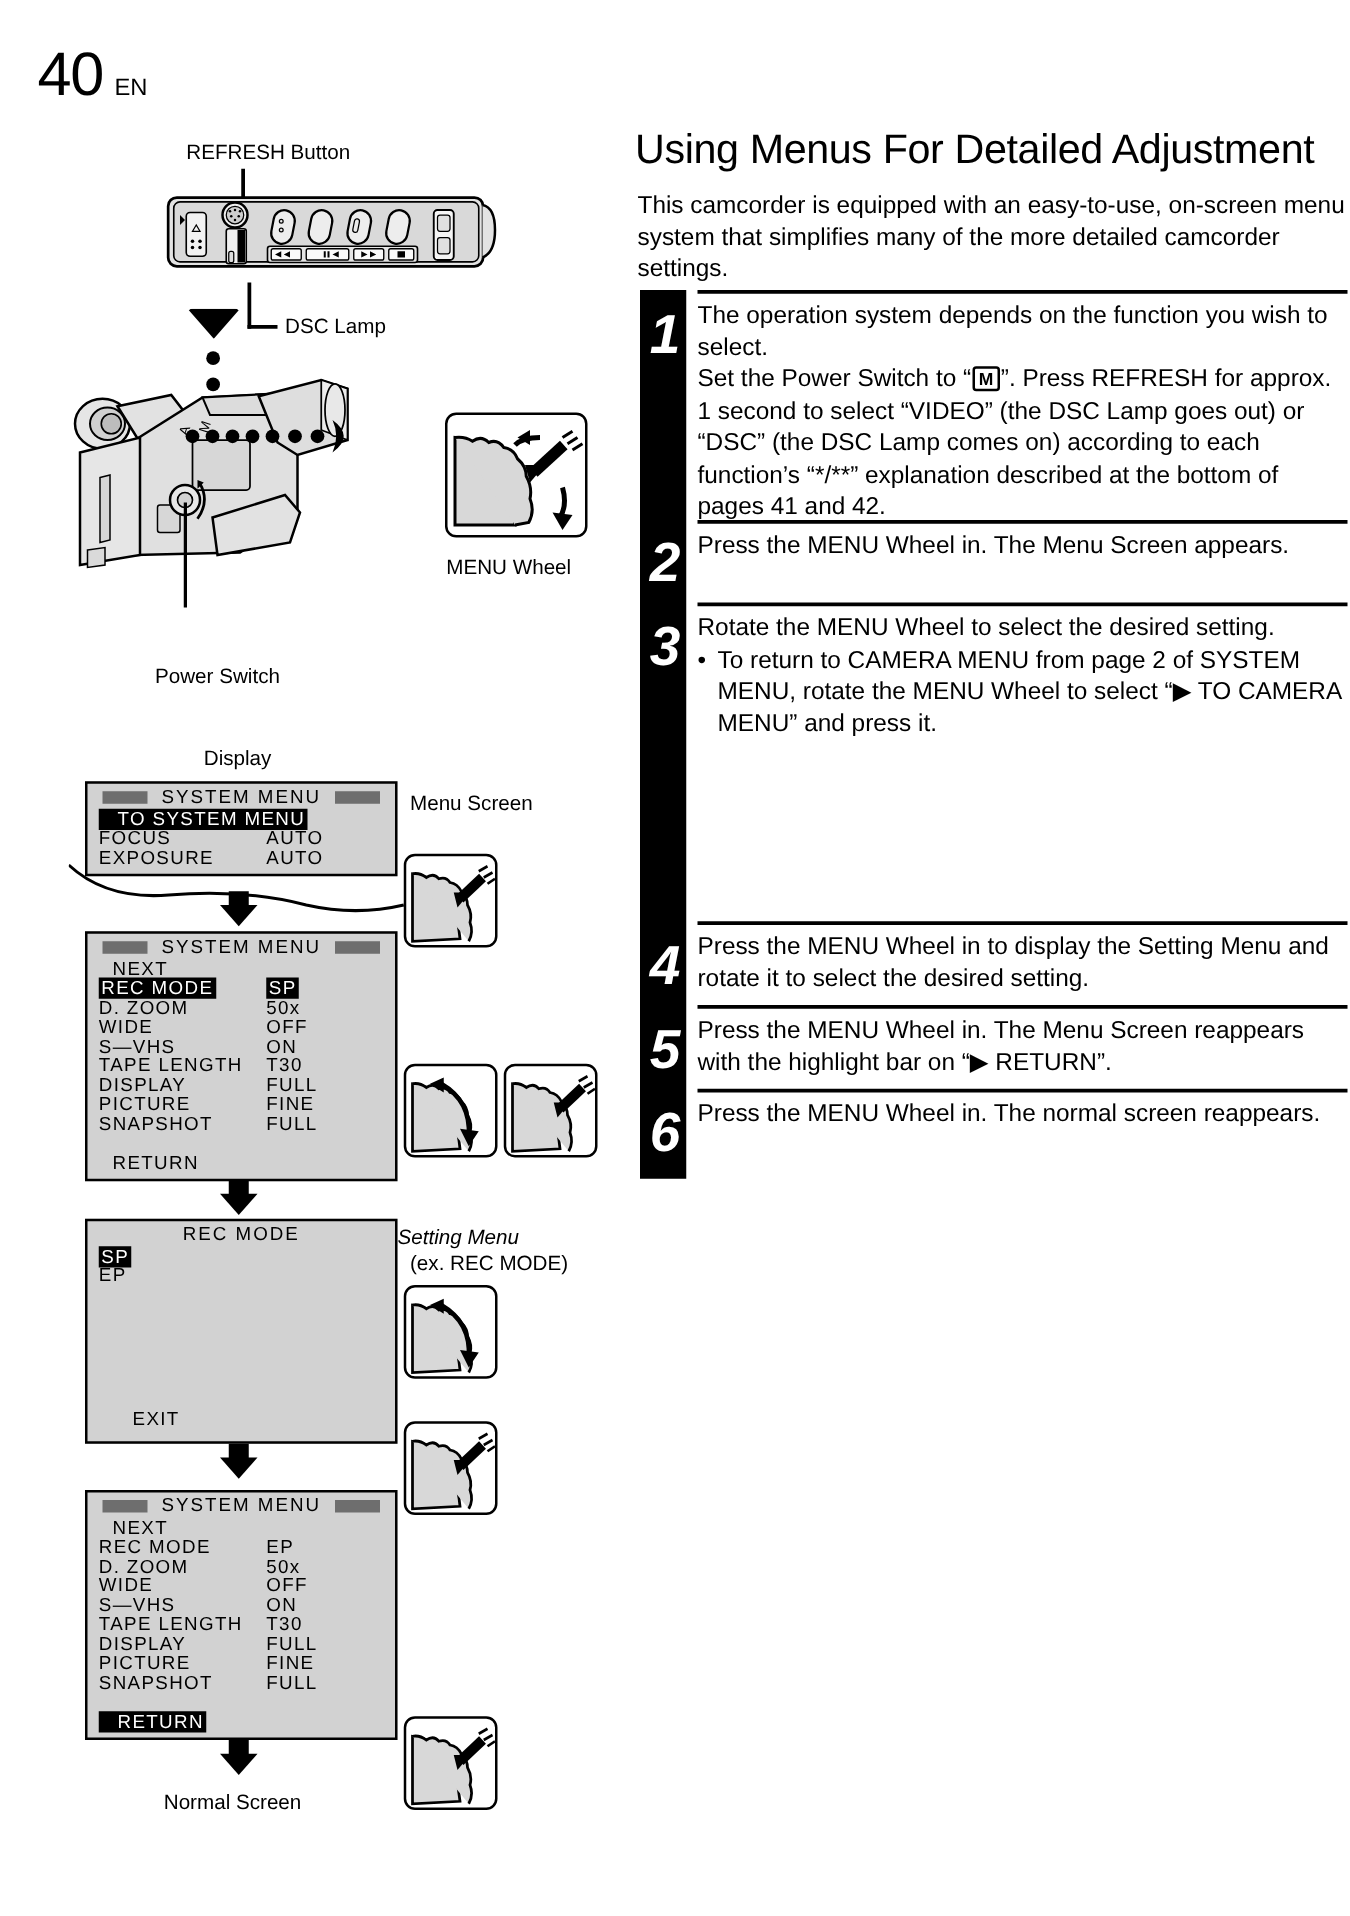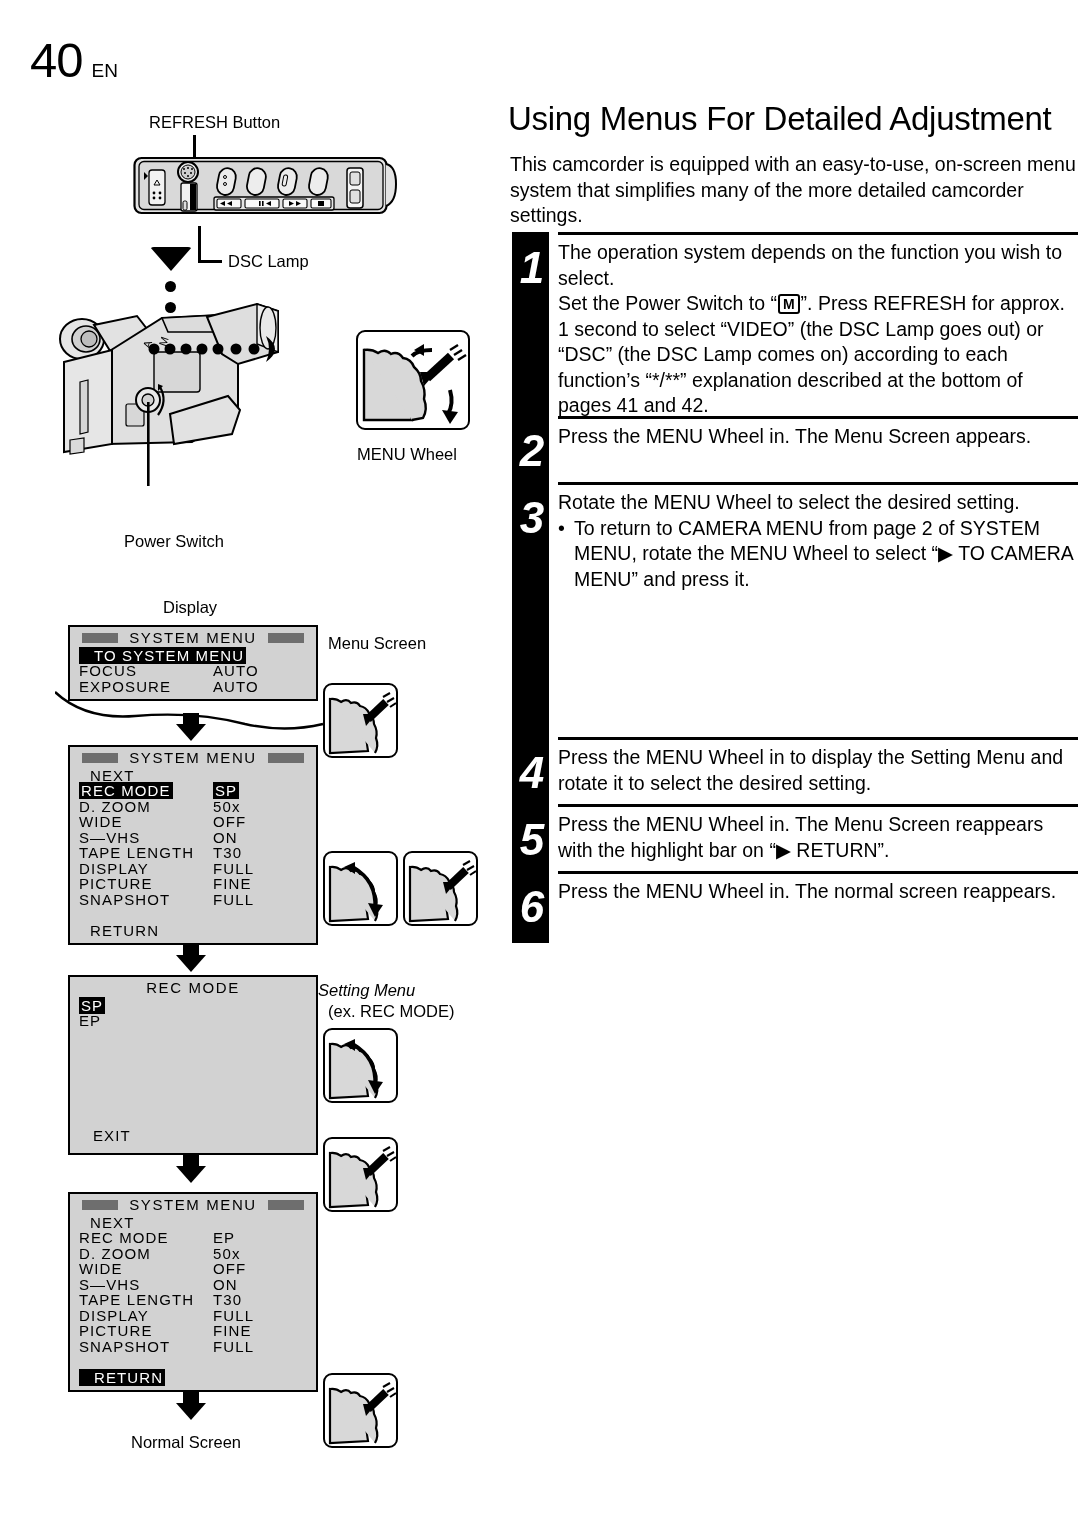--- a/index.html
+++ b/index.html
@@ -353,21 +353,21 @@
     <div class="osd" id="osd2" style="left: 68px; top: 975px; width: 246px; height: 176px; position: absolute;">
         <div class="row ttl">
           <span class="t">REC  MODE</span>
         </div>
         <div class="row item">
           <span class="hl">SP</span>
         </div>
         <div class="row item">
           <span>EP</span>
         </div>
-        <div class="row item" style="position: absolute; left: 14px; bottom: 10px;">EXIT</div>
+        <div class="row item" style="position: absolute; left: 27px; bottom: 10px;">EXIT</div>
       </div>
 
     <div class="wheelbox" style="left:323px;top:1028px;">
       <svg viewBox="0 0 71 71" width="71" height="71">
         <path d="M5 14 q33 3 38 52 L5 68 Z" fill="#d8d8d8" stroke="#000" stroke-width="2.2"></path>
         <path d="M5 14 q6 -1 11 3 q6 -4 10 1 q6 -2 9 3 q6 1 9 7 q5 5 5 11 q4 7 2 14
                  q3 8 -1 15" fill="#d8d8d8" stroke="#000" stroke-width="2.2"></path>
         <path d="M28 14 q24 14 22 42" fill="none" stroke="#000" stroke-width="3.6"></path>
         <path d="M30 9 l-11 5 l11 7 z" fill="#000"></path>
         <path d="M43 50 l7 14 l8 -12 z" fill="#000"></path>

